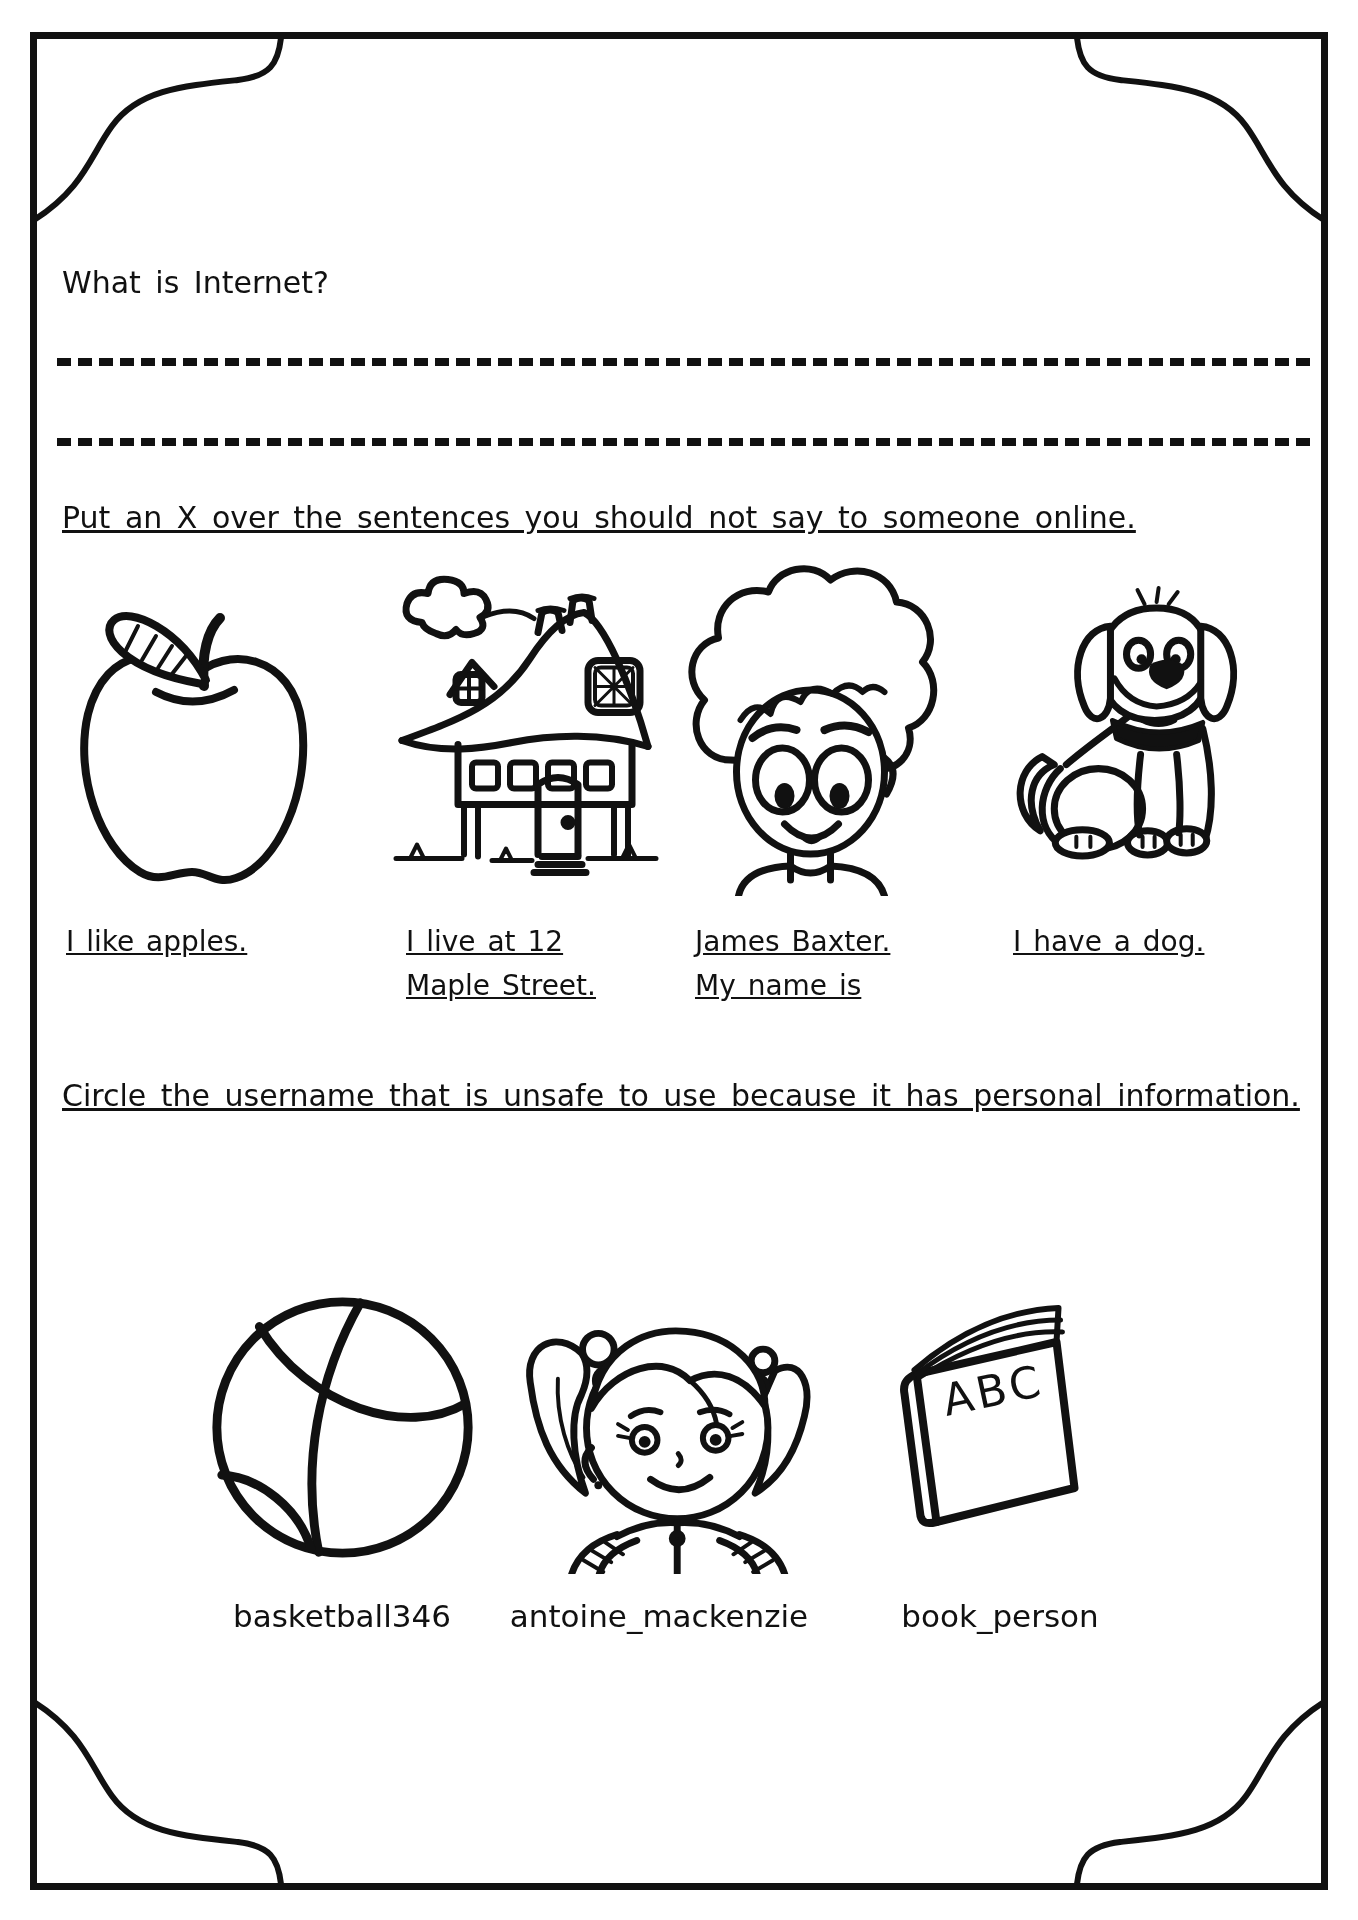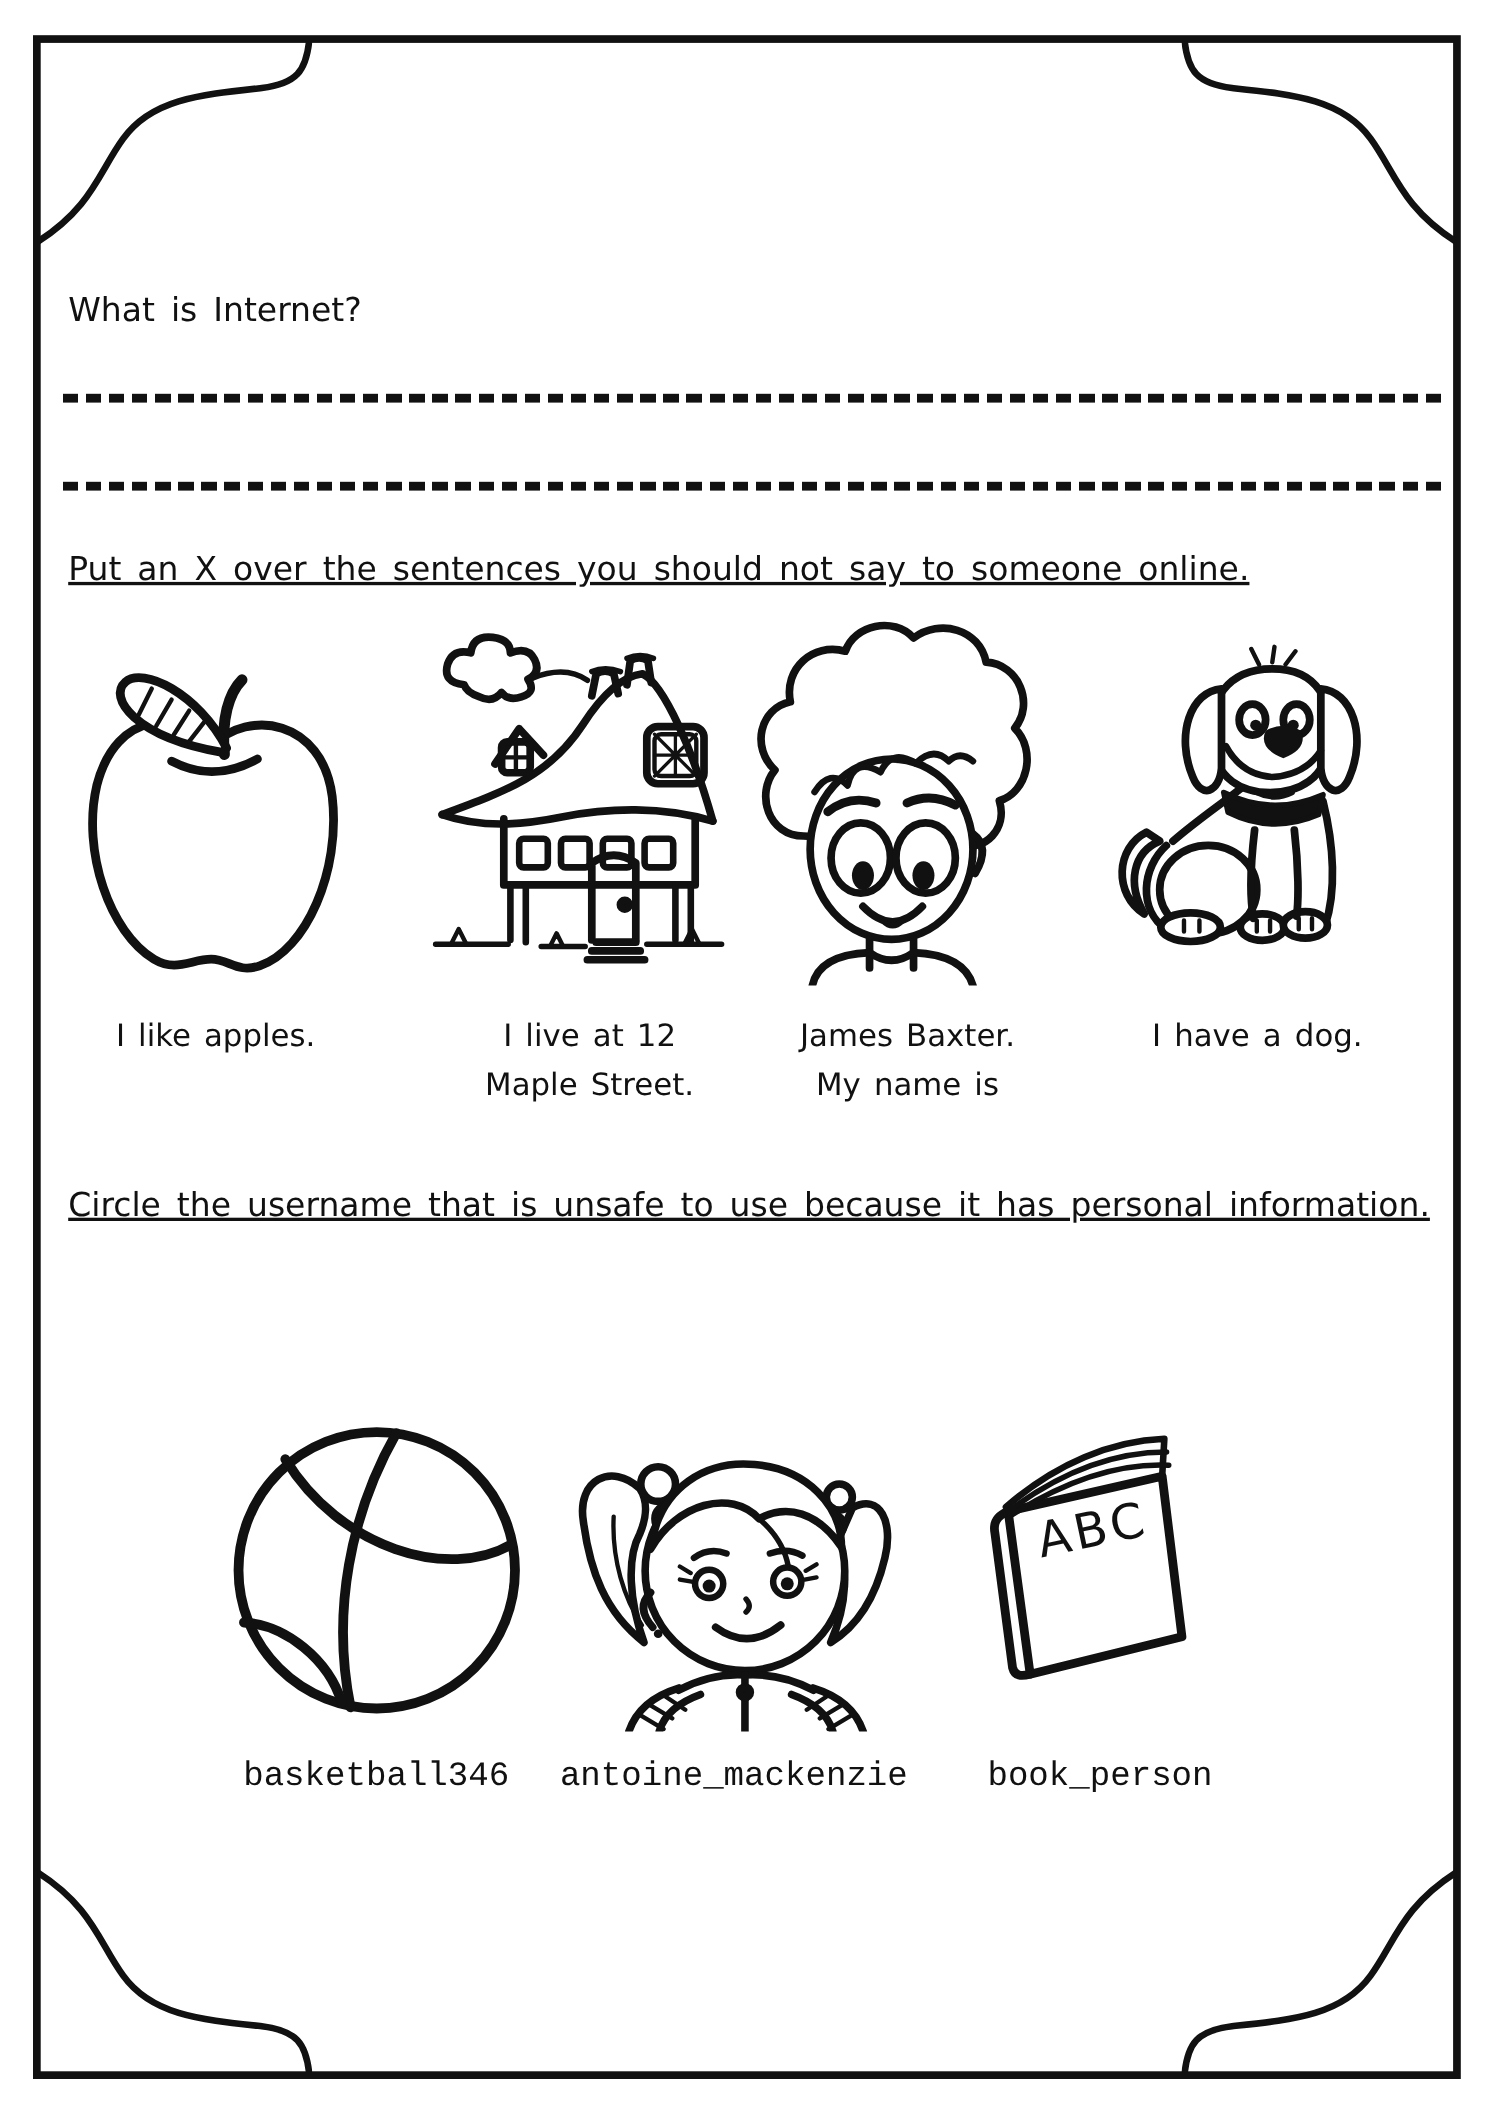--- a/index.html
+++ b/index.html
@@ -22,24 +22,24 @@
   .in1{top:500px;} .in2{top:1078px;}
   .fig{position:absolute;}
   .fig svg{display:block;width:100%;height:100%;}
   .fig-apple{left:68px;top:596px;width:250px;height:296px;}
   .fig-house{left:392px;top:572px;width:270px;height:316px;}
   .fig-boy{left:678px;top:560px;width:266px;height:336px;}
   .fig-dog{left:1006px;top:578px;width:236px;height:306px;}
   .fig-basketball{left:202px;top:1286px;width:282px;height:284px;}
   .fig-girl{left:494px;top:1288px;width:326px;height:286px;}
   .fig-book{left:860px;top:1282px;width:226px;height:260px;}
-  .cap{position:absolute;top:920px;width:260px;text-align:center;
-       font-size:28px;line-height:44px;word-spacing:3px;}
+  .cap{position:absolute;top:920px;width:260px;text-align:left;
+       font-size:28px;line-height:44px;word-spacing:3px;text-decoration:underline;}
   .cap1{left:66px;} .cap2{left:406px;} .cap3{left:695px;} .cap4{left:1013px;}
-  .ucap{position:absolute;top:1598px;width:300px;text-align:center;font-size:31px;font-family:Liberation Mono, monospace;}
+  .ucap{position:absolute;top:1598px;width:300px;text-align:center;font-size:31px;}
   .ucap1{left:192px;} .ucap2{left:509px;} .ucap3{left:850px;}
   .ink{stroke:#111;fill:none;stroke-linecap:round;stroke-linejoin:round;}
 </style>
 </head>
 <body>
 
 <div class="page">
 
   <div class="frame"></div>
 

